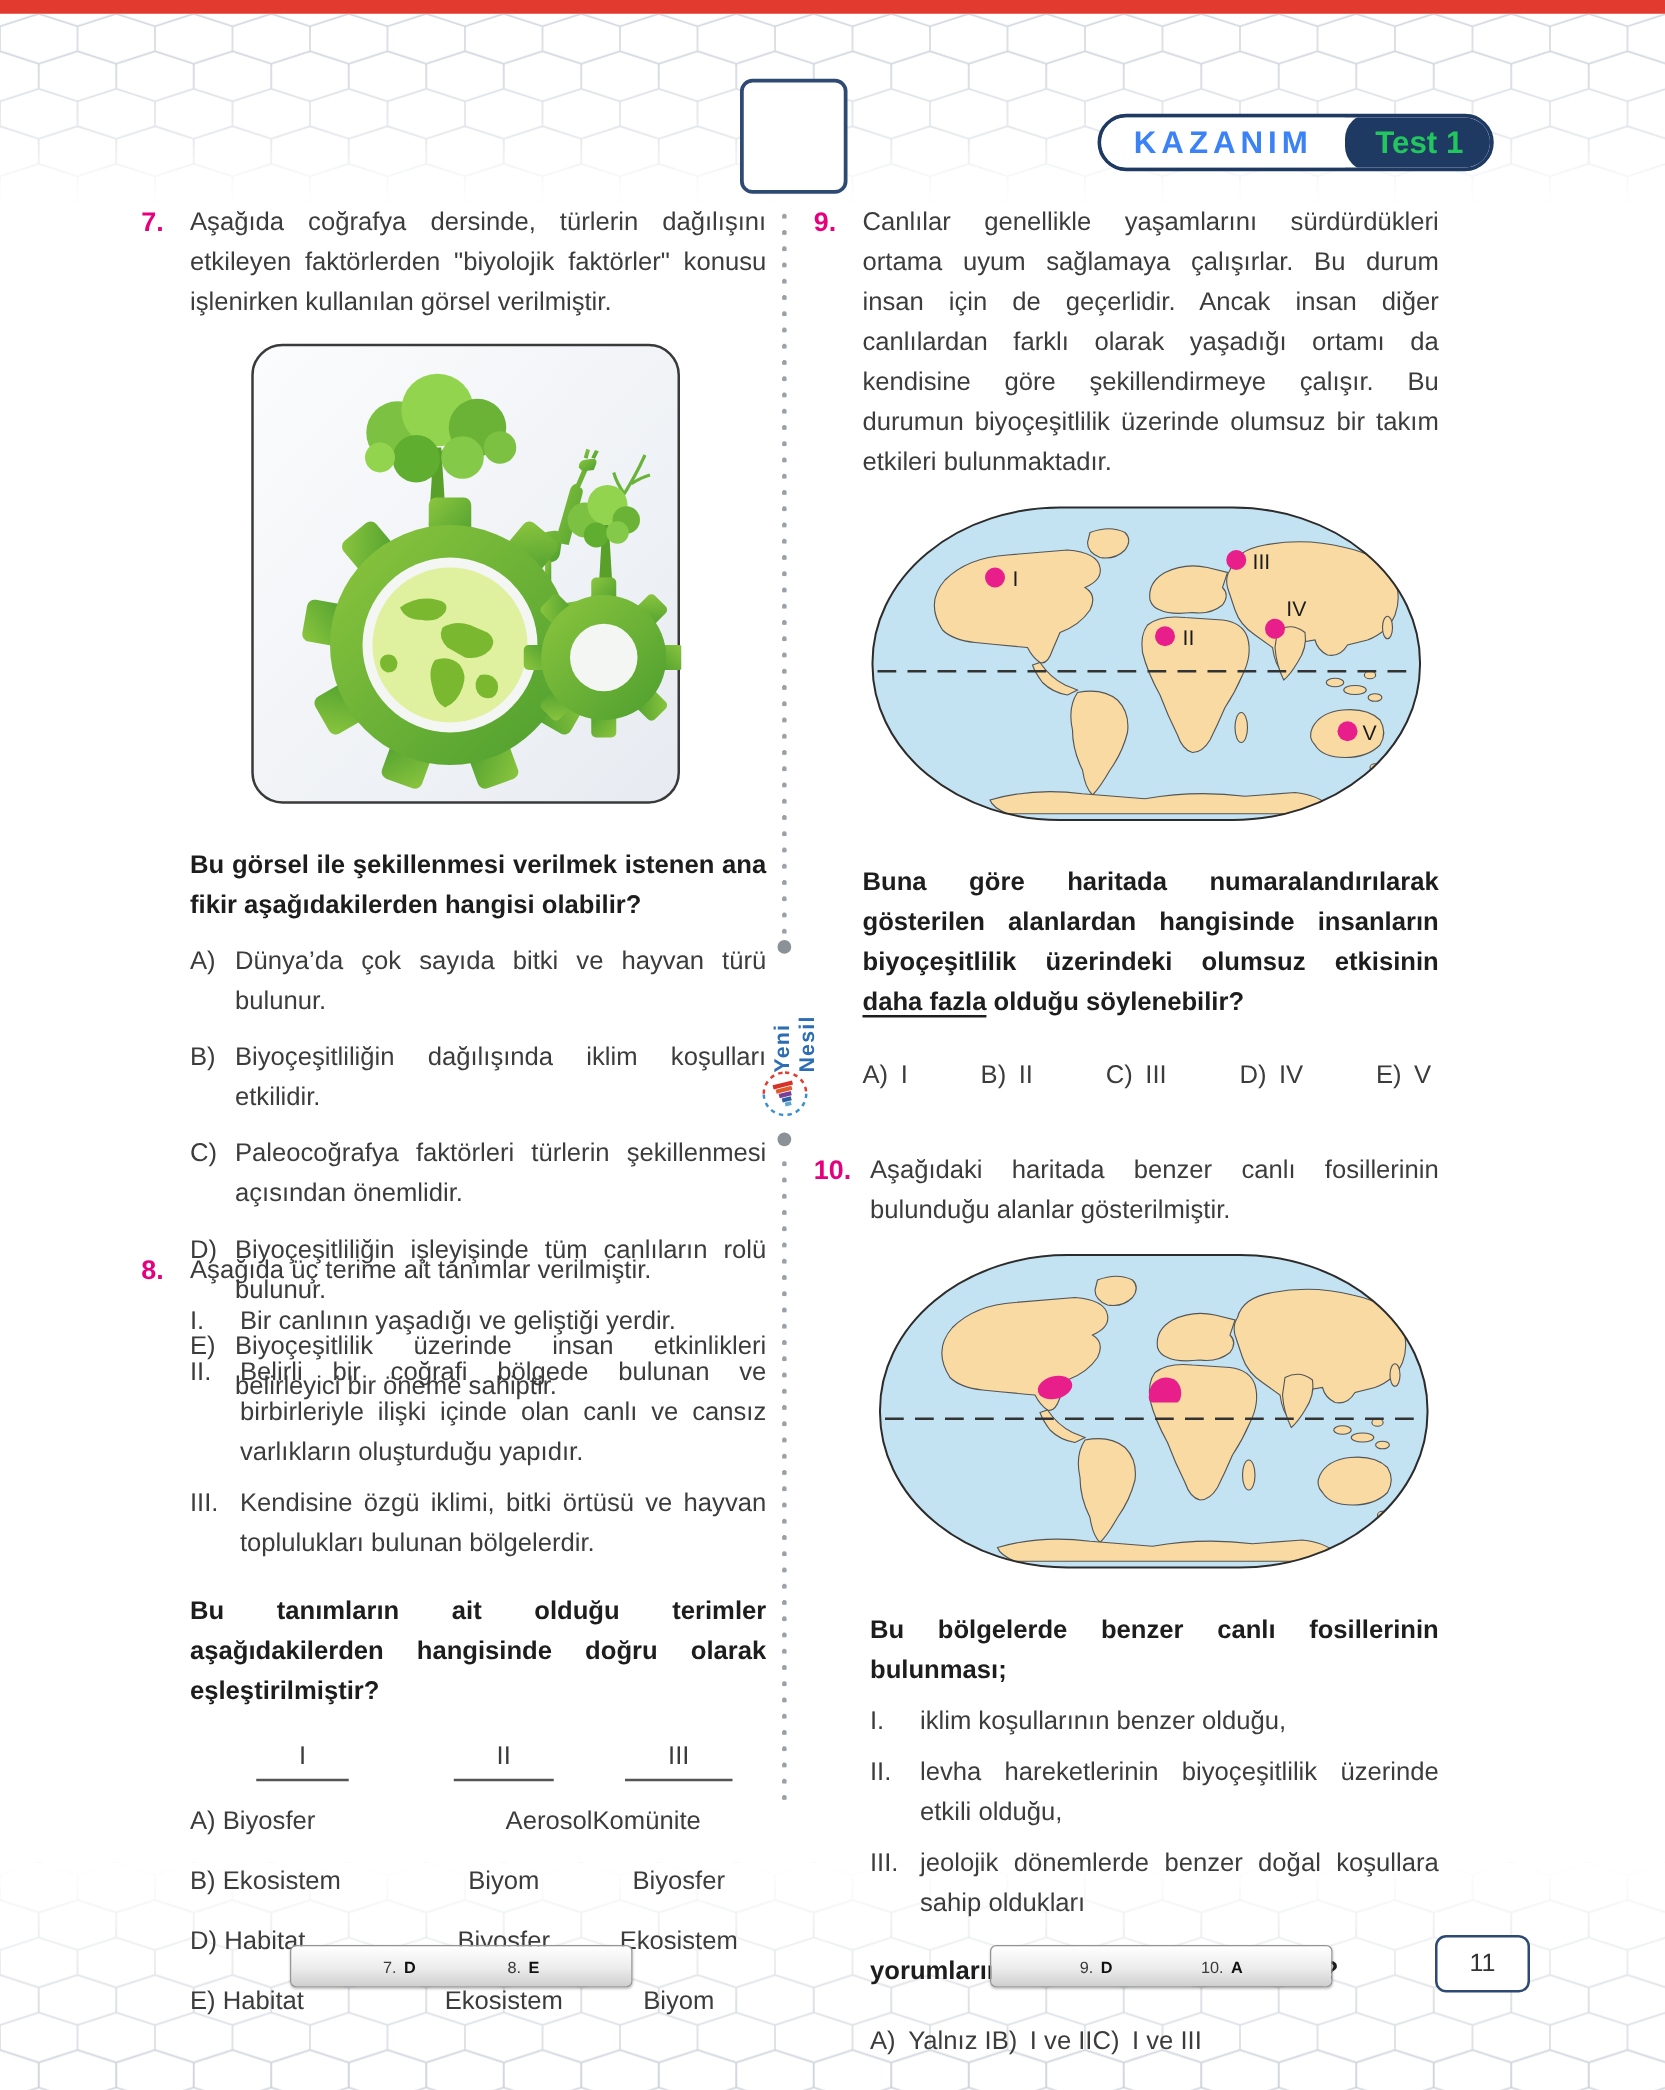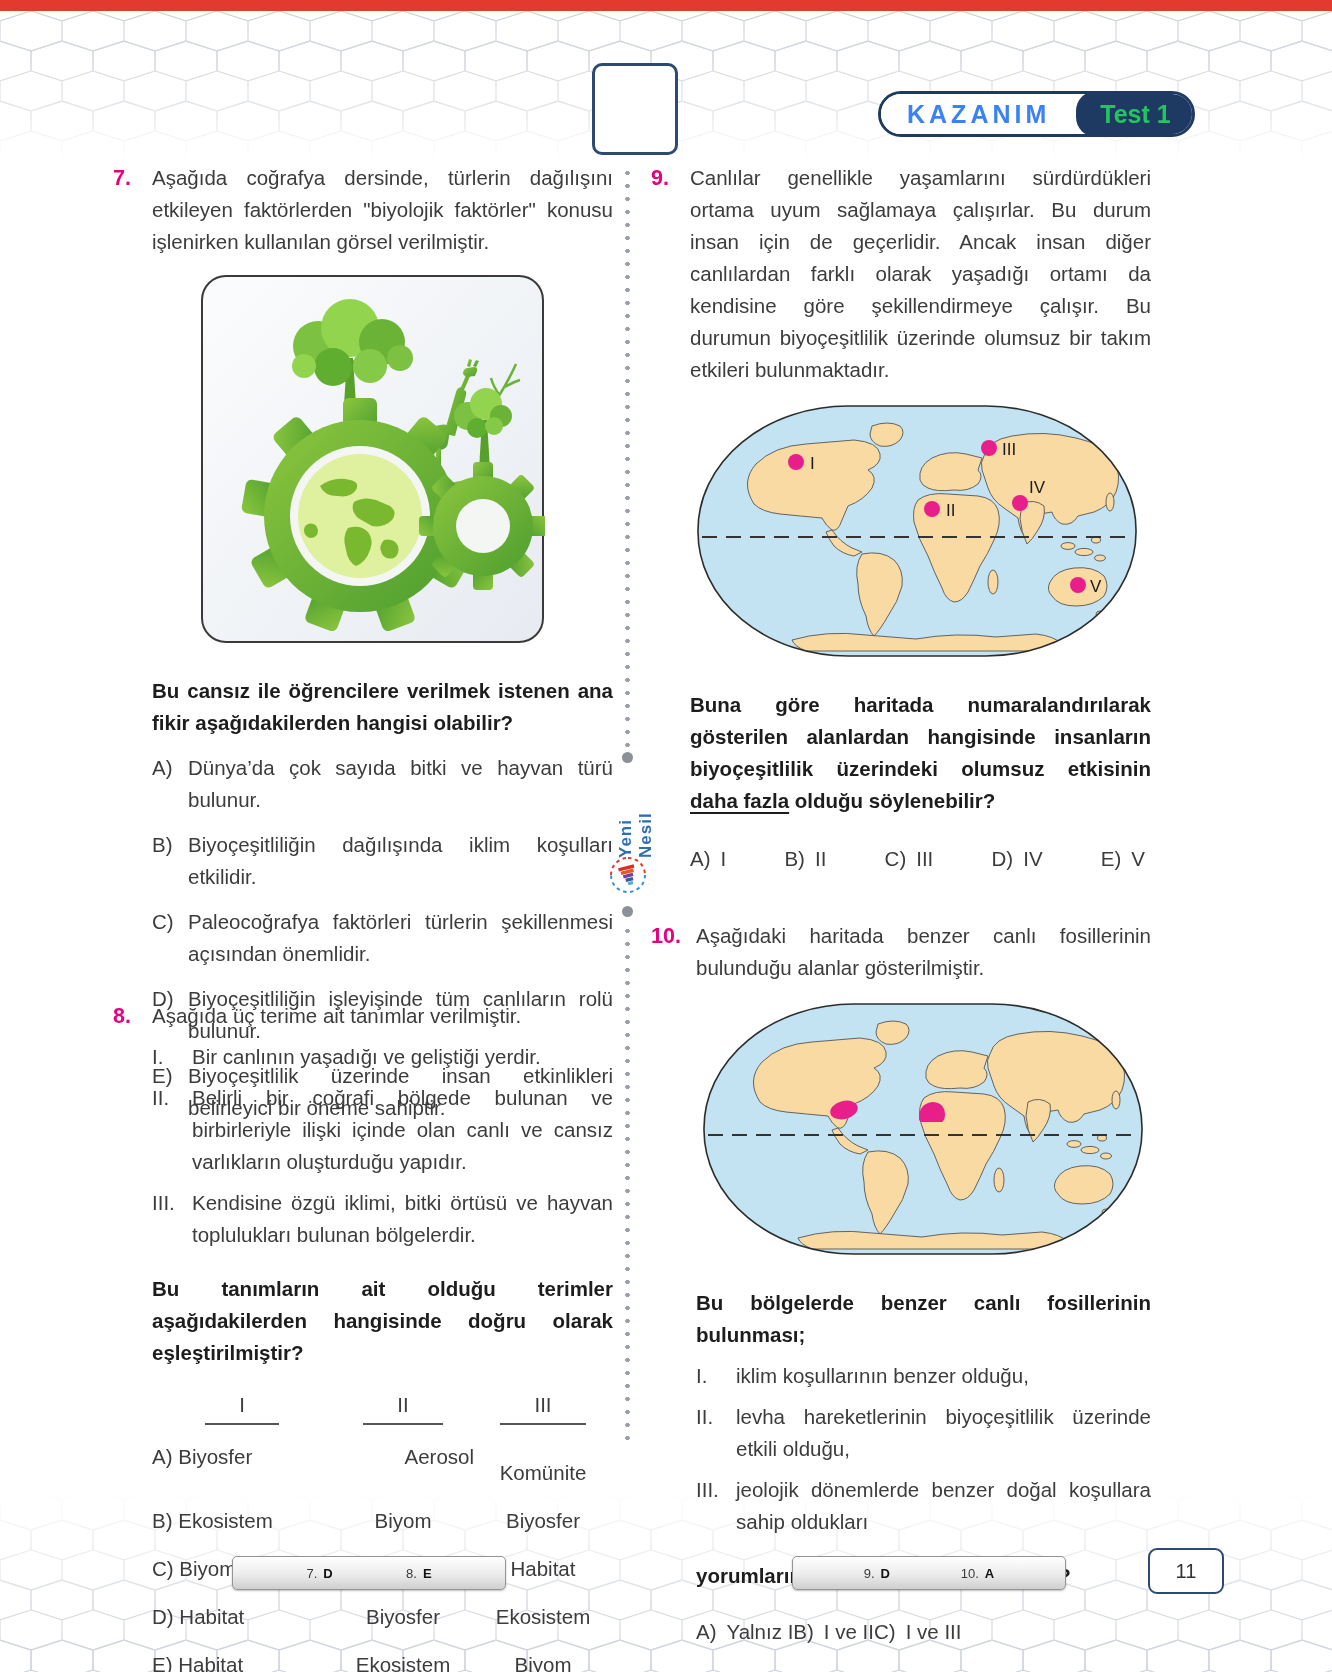--- a/index.html
+++ b/index.html
@@ -236,21 +236,21 @@
                 </g>
               <g transform="rotate(315)">
                   <rect x="-10" y="-64" width="20" height="22" rx="4"></rect>
                 </g>
               <circle r="50"></circle>
             </g>
             <circle r="27" fill="#f4f6f3"></circle>
           </g>
         </svg>
 
-        <p class="para stem">Bu cansız ile öğrencilere verilmek istenen ana fikir aşağıdakilerden hangisi olabilir?</p>
+        <p class="para stem">Bu görsel ile şekillenmesi verilmek istenen ana fikir aşağıdakilerden hangisi olabilir?</p>
 
         <div class="opt">
           <span class="ol">A)</span>
           <span class="ot">Dünya’da çok sayıda bitki ve hayvan türü bulunur.</span>
         </div>
         <div class="opt">
           <span class="ol">B)</span>
           <span class="ot">Biyoçeşitliliğin dağılışında iklim koşulları etkilidir.</span>
         </div>
         <div class="opt">
@@ -292,31 +292,26 @@
 
         <div class="t8">
           <div class="hrow">
             <div class="hcell"><span>I</span></div>
             <div class="hcell"><span>II</span></div>
             <div class="hcell"><span>III</span></div>
           </div>
           <div class="drow">
             <div><span class="ol">A)</span>&nbsp;<span>Biyosfer</span></div>
             <div style="text-align:right;"><span>Aerosol</span></div>
-            <div style="text-align:center;margin-top:16px;"><span>Komünite</span></div>
+            <div style=""><span>Komünite</span></div>
           </div>
           <div class="drow">
             <div><span class="ol">B)</span>&nbsp;<span>Ekosistem</span></div>
             <div style="text-align:center;"><span>Biyom</span></div>
             <div style="text-align:center;"><span>Biyosfer</span></div>
-          </div>
-          <div class="drow">
-            <div><span class="ol">C)</span>&nbsp;<span>Biyom</span></div>
-            <div style="text-align:center;"><span>Tür</span></div>
-            <div style="text-align:center;"><span>Habitat</span></div>
           </div>
           <div class="drow">
             <div><span class="ol">D)</span>&nbsp;<span>Habitat</span></div>
             <div style="text-align:center;"><span>Biyosfer</span></div>
             <div style="text-align:center;"><span>Ekosistem</span></div>
           </div>
           <div class="drow">
             <div><span class="ol">E)</span>&nbsp;<span>Habitat</span></div>
             <div style="text-align:center;"><span>Ekosistem</span></div>
             <div style="text-align:center;"><span>Biyom</span></div>

